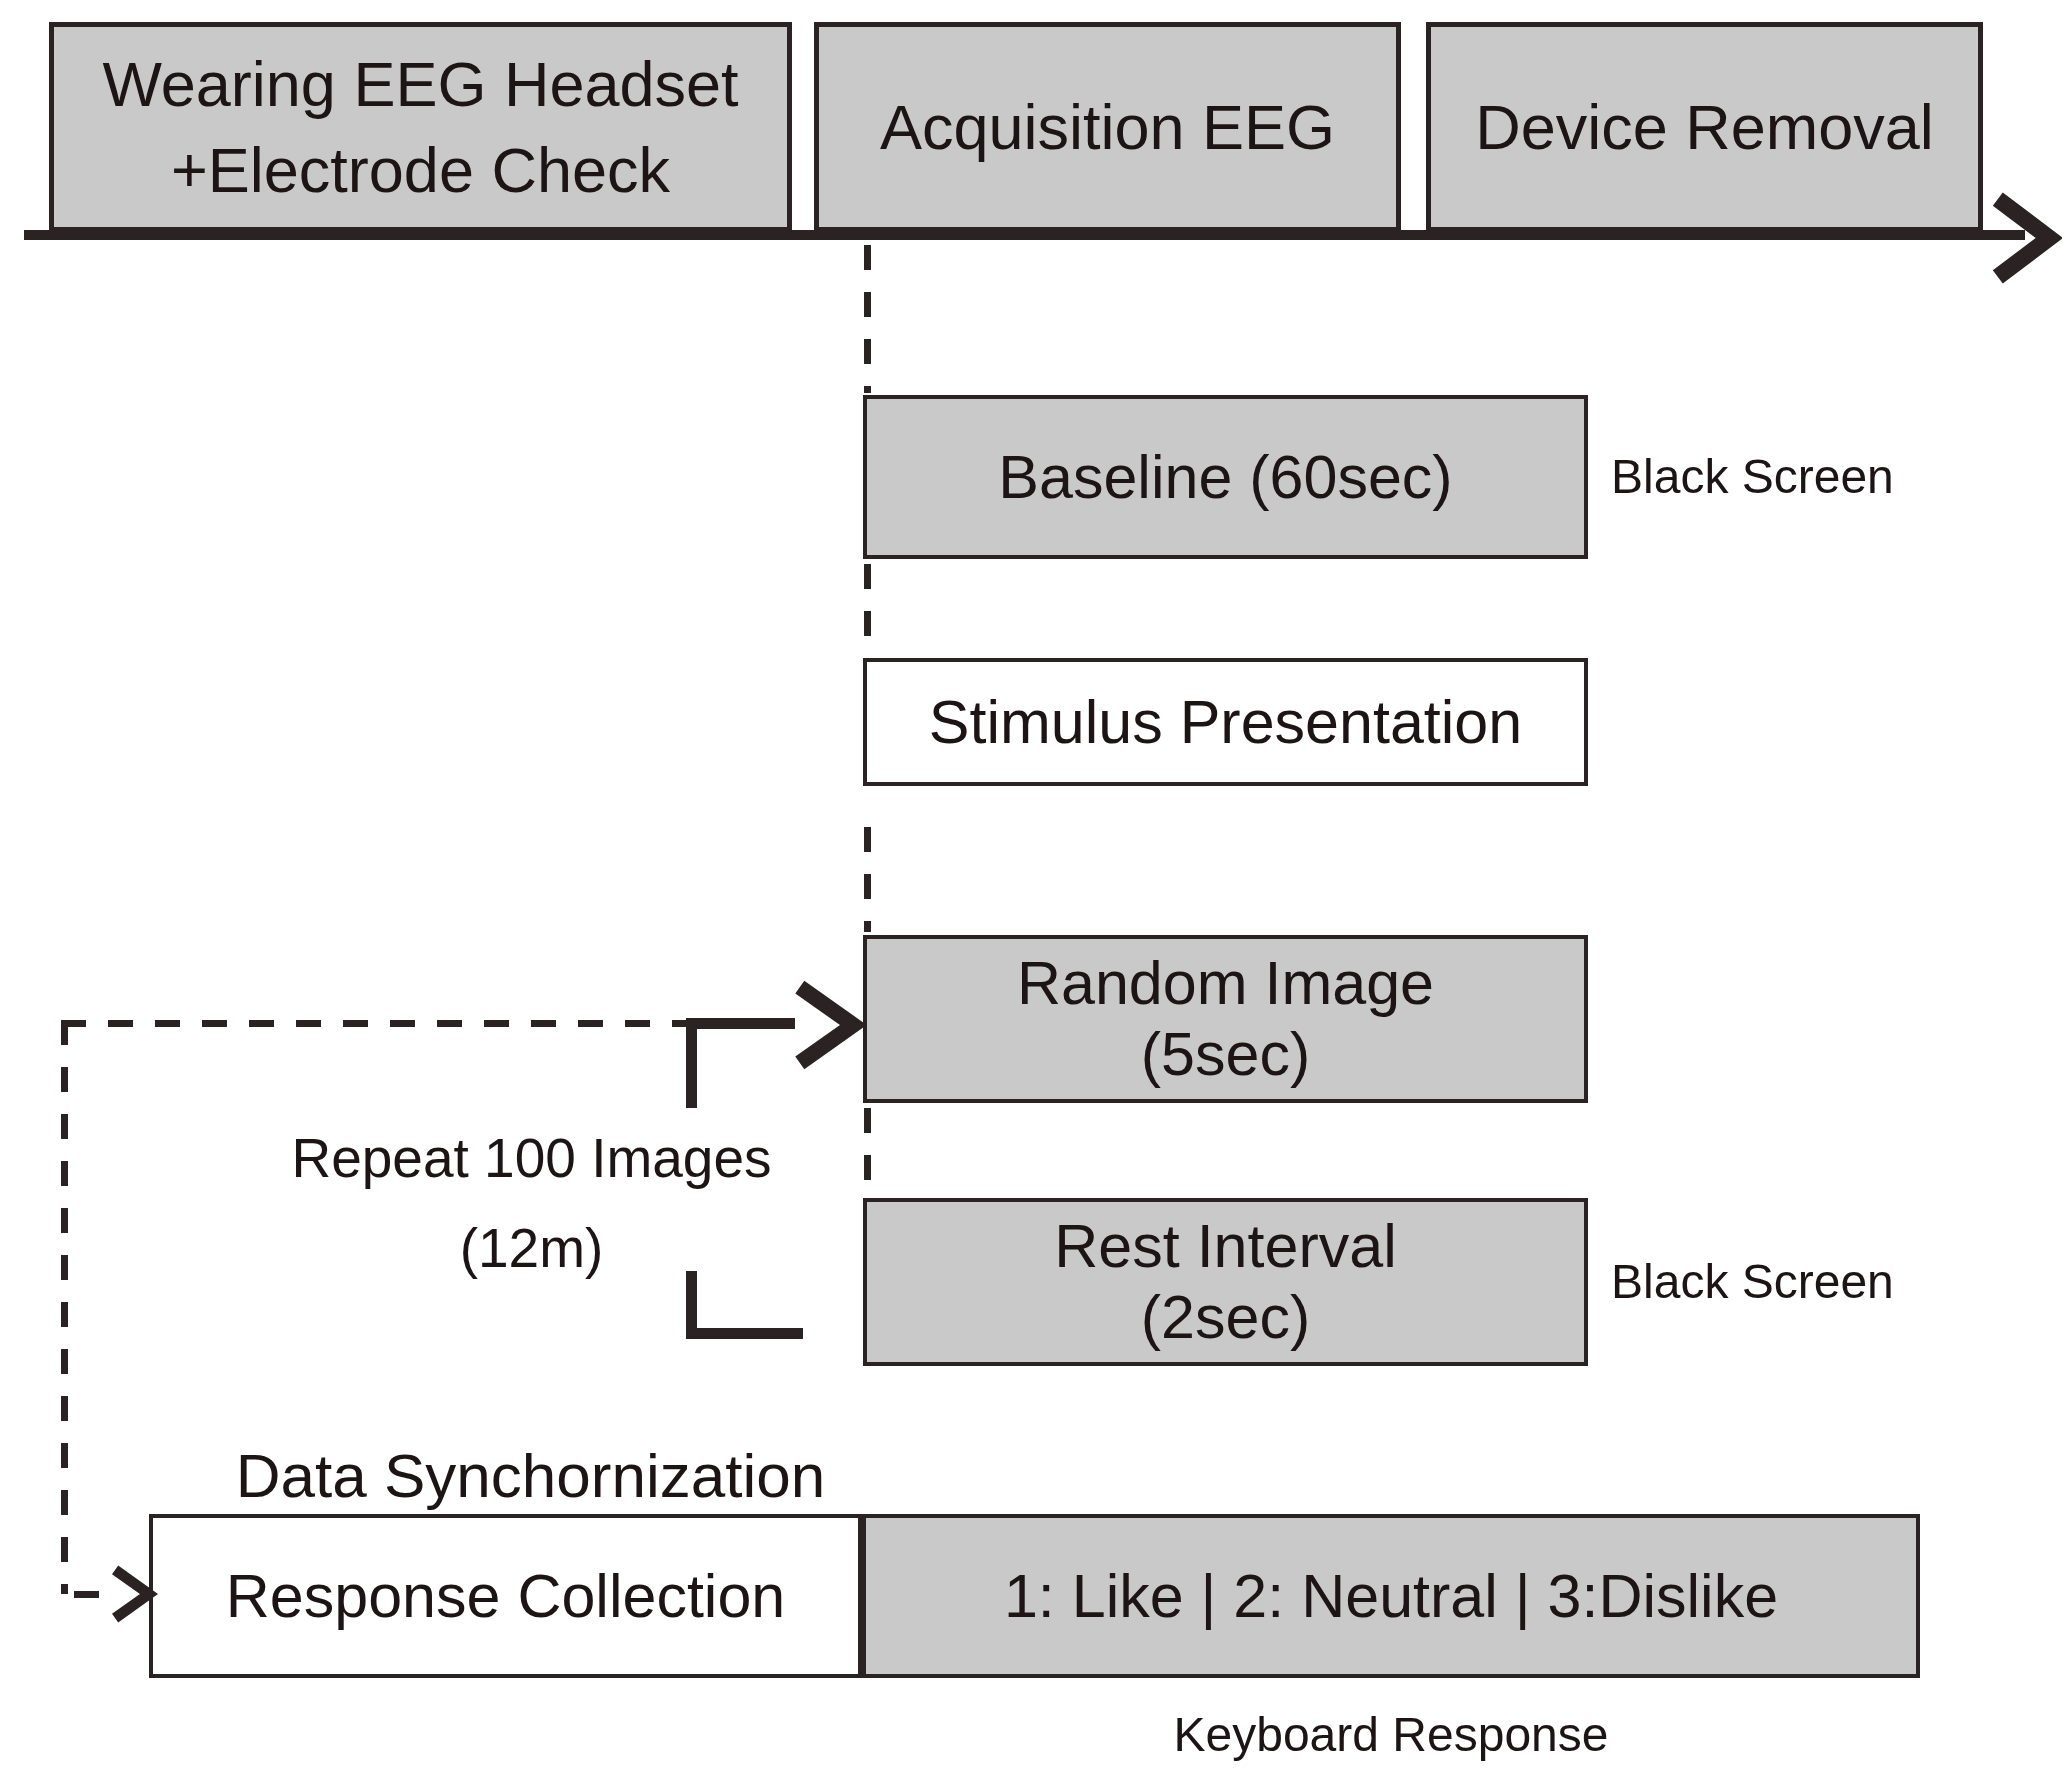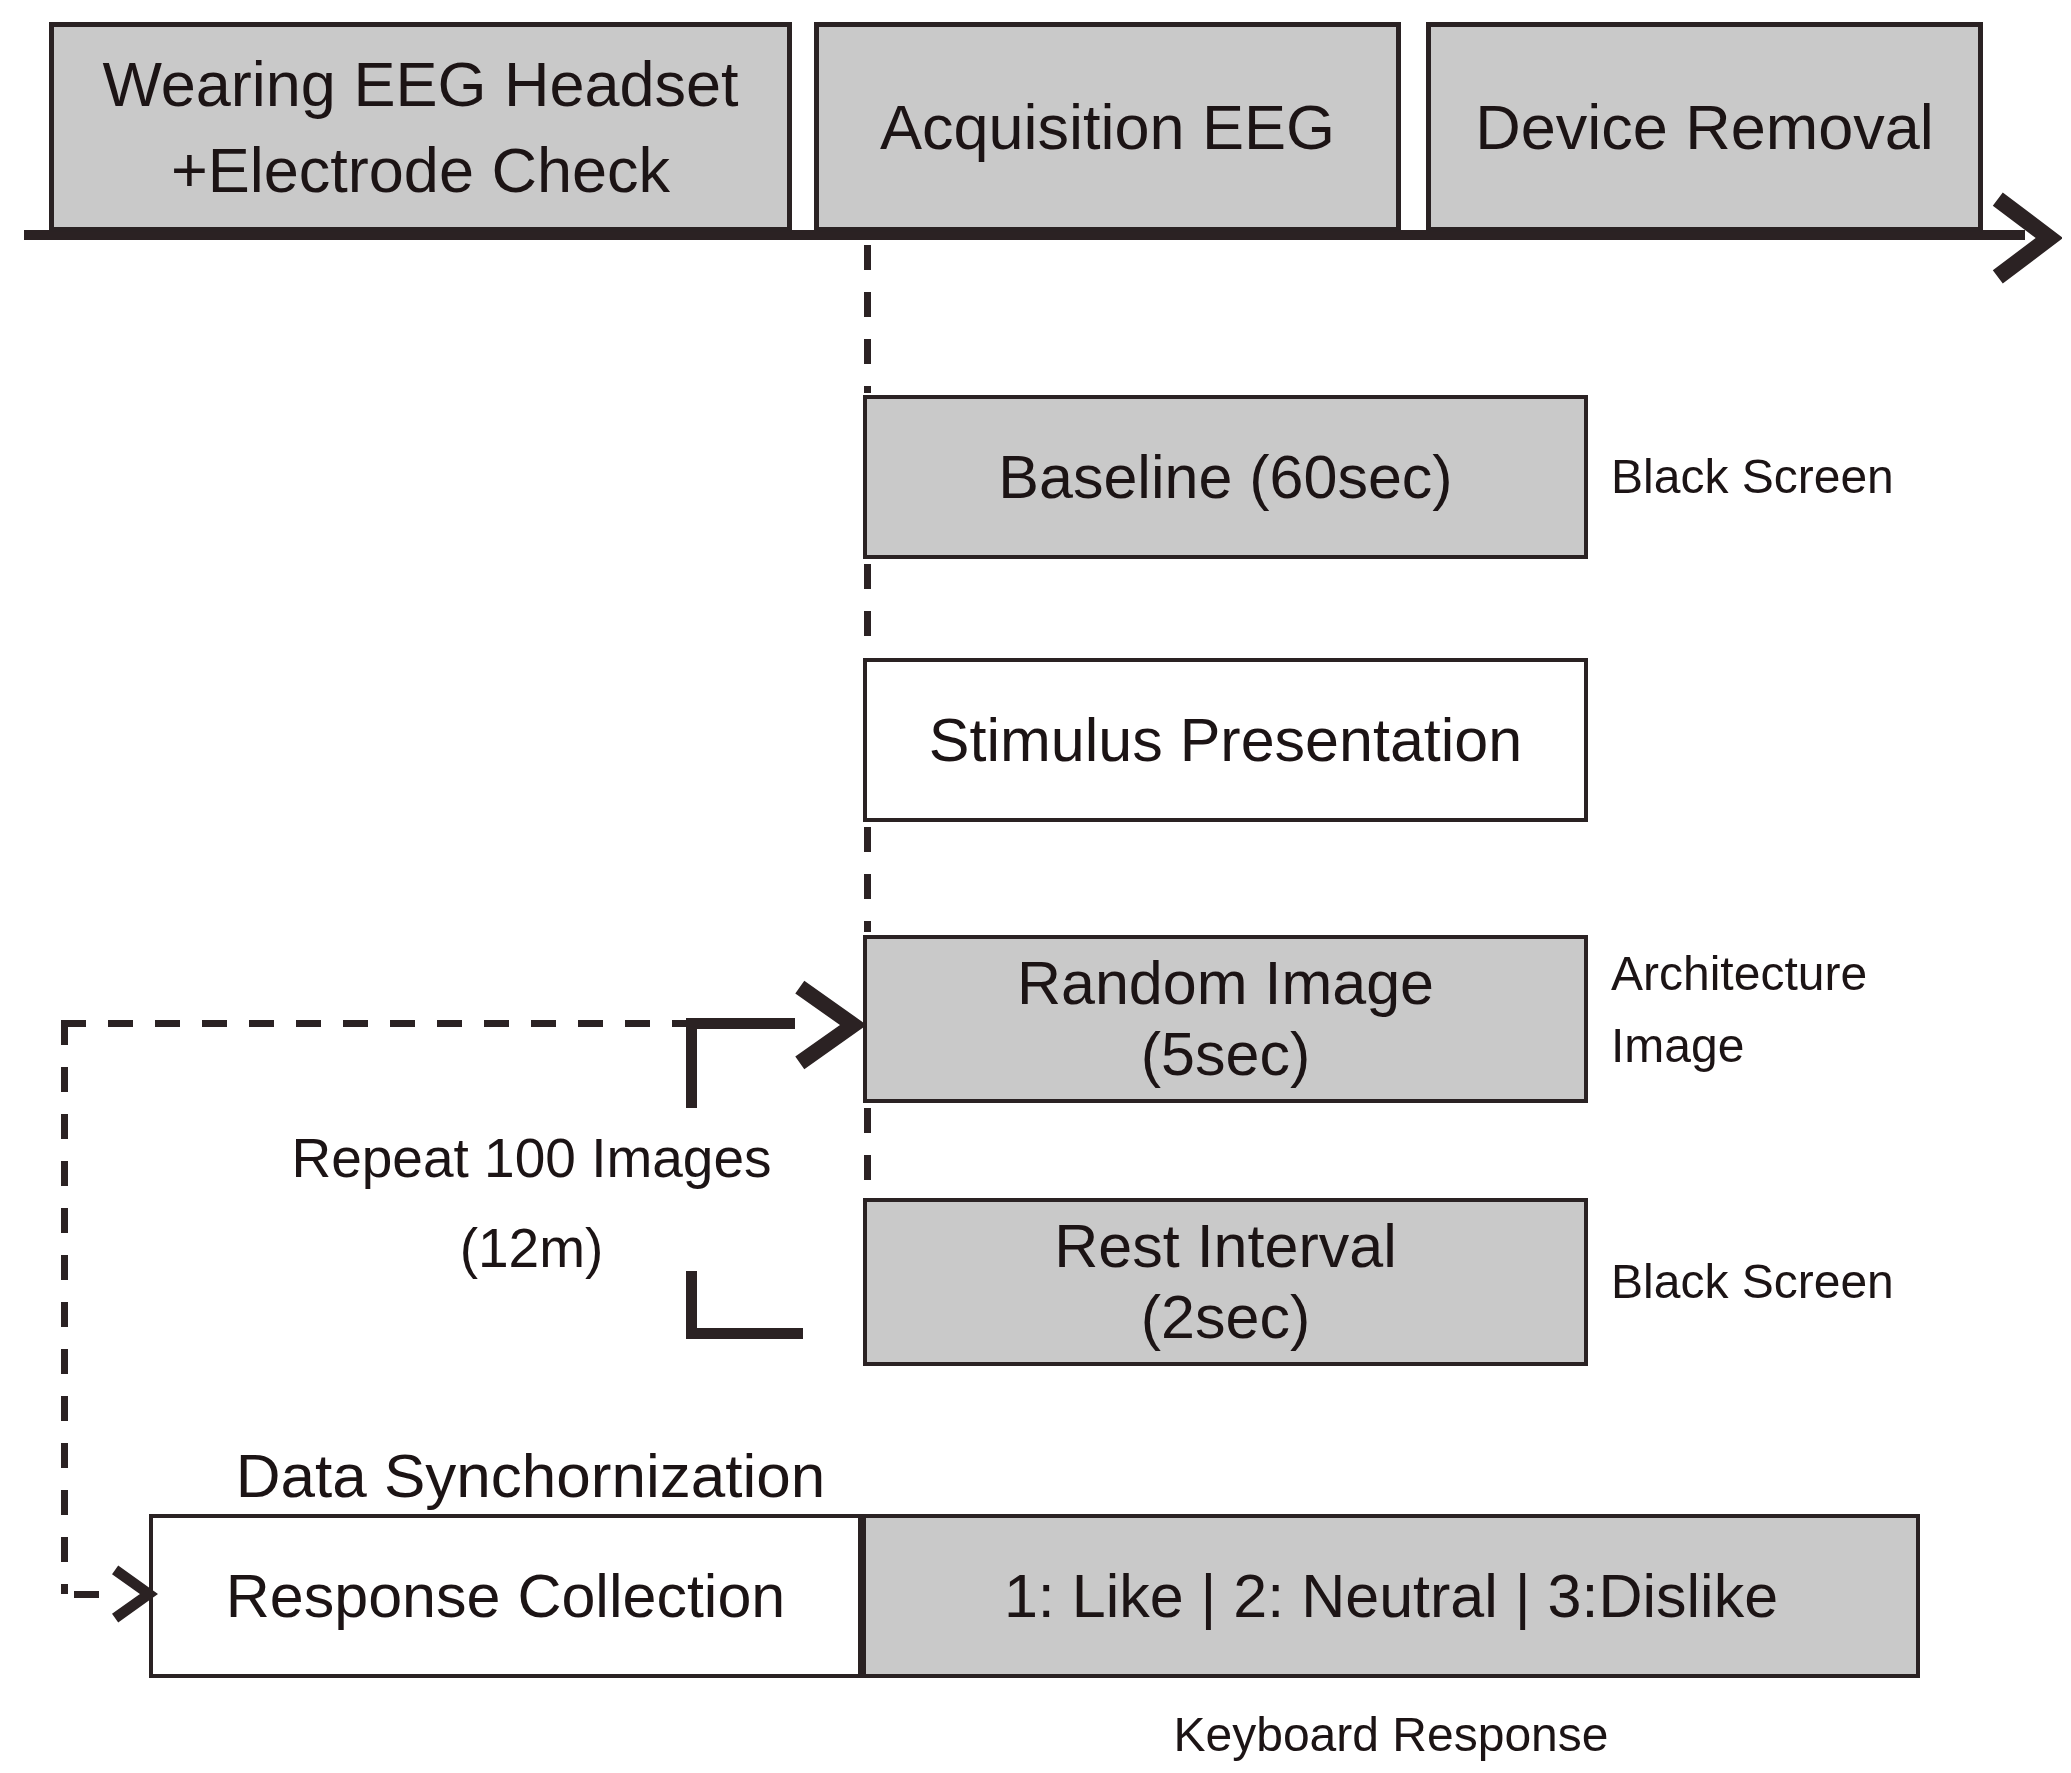--- a/index.html
+++ b/index.html
@@ -79,31 +79,27 @@
   <div class="dash-v" style="left:864px;top:245px;height:148px"></div>
   <div class="dash-v" style="left:864px;top:564px;height:93px"></div>
   <div class="dash-v" style="left:864px;top:827px;height:105px"></div>
   <div class="dash-v" style="left:864px;top:1108px;height:87px"></div>
 
   <div class="sbox" style="left:863px;top:395px;width:725px;height:164px">
     <div>Baseline (60sec)</div>
   </div>
   <div class="lbl" style="left:1611px;top:441px">Black Screen</div>
 
-  <div class="sbox white" style="left:863px;top:658px;width:725px;height:164px">
+  <div class="sbox white" style="left:863px;top:658px;width:725px;height:128px">
     <div>Stimulus Presentation</div>
   </div>
 
   <div class="sbox" style="left:863px;top:935px;width:725px;height:168px">
     <div>Random Image</div>
     <div>(5sec)</div>
-  </div>
-  <div class="lbl" style="left:1611px;top:938px">
-    <div>Architecture</div>
-    <div>Image</div>
   </div>
 
   <div class="sbox" style="left:863px;top:1198px;width:725px;height:168px">
     <div>Rest Interval</div>
     <div>(2sec)</div>
   </div>
   <div class="lbl" style="left:1611px;top:1246px">Black Screen</div>
 
   <div class="dash-h" style="left:61px;top:1020px;width:627px"></div>
   <div class="sline" style="left:686px;top:1018px;width:10.7px;height:90px"></div>

